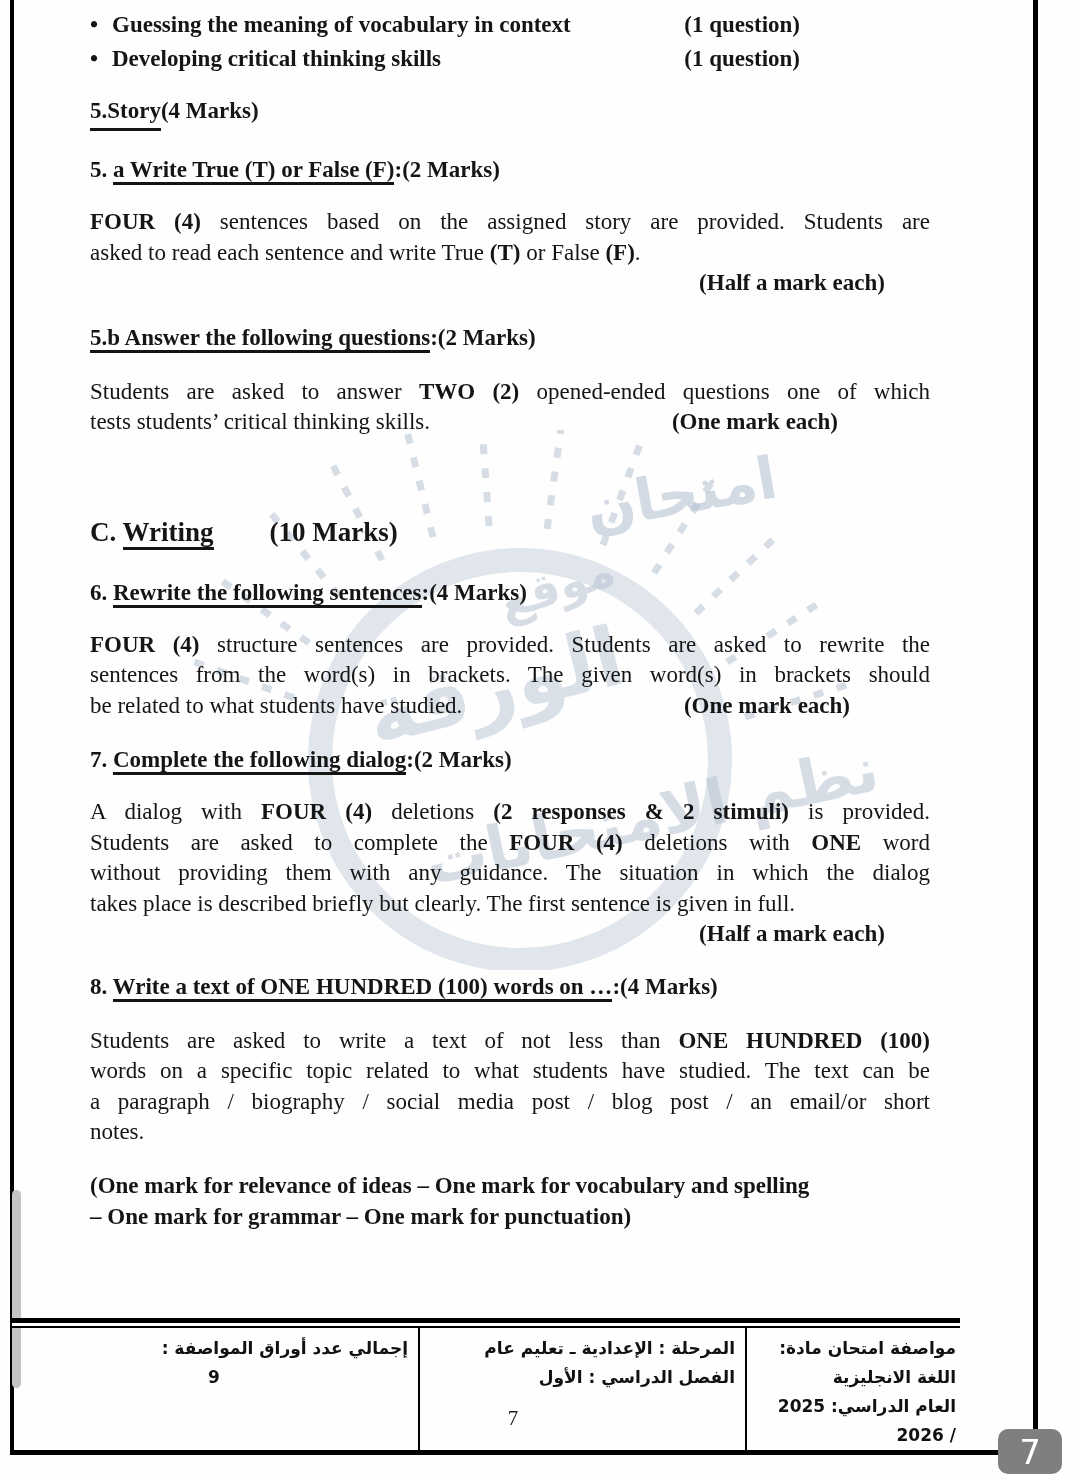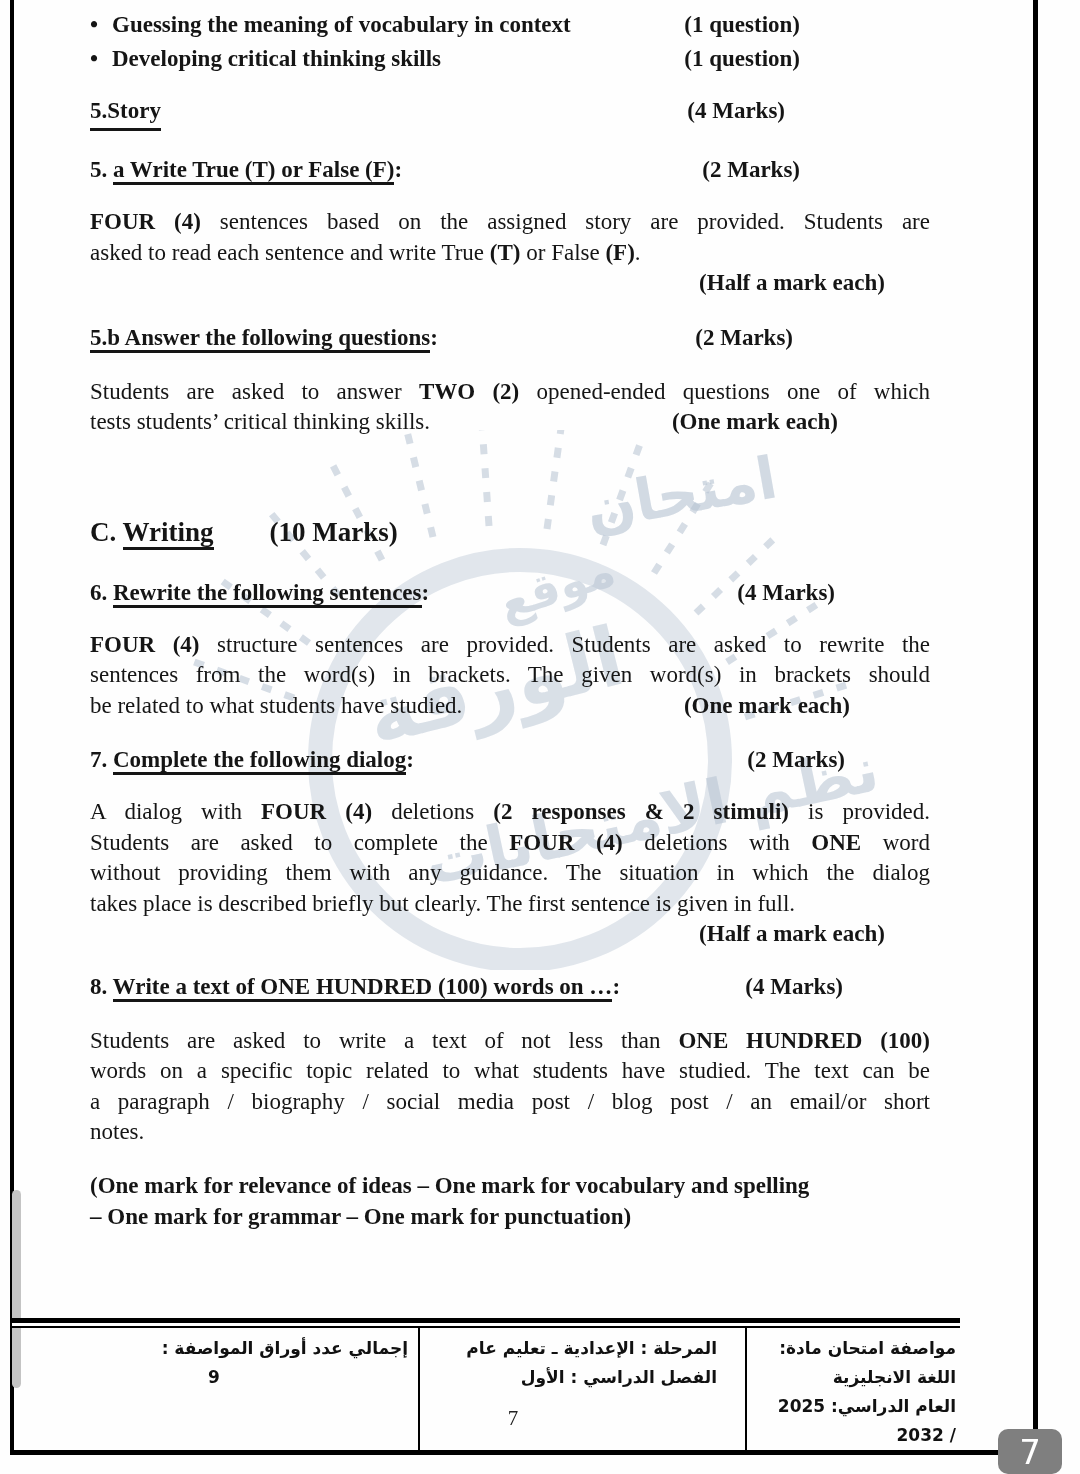--- a/index.html
+++ b/index.html
@@ -8,21 +8,21 @@
   
   .b-left{position:absolute;left:10px;top:0;width:4px;height:1453px;background:#000;}
   .b-right{position:absolute;left:1033px;top:0;width:5px;height:1432px;background:#000;}
   .b-bottom{position:absolute;left:10px;top:1450px;width:990px;height:5px;background:#000;}
   
   .scroll-thumb{position:absolute;left:12px;top:1190px;width:9px;height:198px;border-radius:5px;background:#c4c4c4;}
   
   .wm{position:absolute;left:120px;top:430px;z-index:0;pointer-events:none;}
   
   .content{position:absolute;left:90px;top:0;width:840px;z-index:1;}
-  .hrow{display:flex;justify-content:space-between;align-items:baseline;
+  .hrow{display:flex;justify-content:flex-start;align-items:baseline;
         font-weight:700;font-size:23px;line-height:34px;}
   .hrow .u{border-bottom:3px solid #151515;}
   .bul-row{display:flex;justify-content:space-between;font-weight:700;font-size:23px;line-height:34px;}
   .bul-left{display:flex;}
   .bullet{width:22px;}
   .writing-row{display:flex;justify-content:flex-start;gap:56px;font-weight:700;font-size:27px;line-height:40px;}
   .writing-row .u{border-bottom:3px solid #151515;}
   .para{font-size:23px;}
   .line{line-height:30.5px;}
   .jl{text-align:justify;text-align-last:justify;}
@@ -30,21 +30,21 @@
   .flexline{display:flex;justify-content:space-between;}
   b{font-weight:700;}
   .scheme{font-weight:700;font-size:23px;line-height:31px;}
   
   .footer{position:absolute;left:12px;top:1318px;width:948px;z-index:2;}
   .footer-rule{height:3px;border-top:5px solid #000;border-bottom:2px solid #000;background:#fff;}
   .ftable{display:flex;align-items:stretch;min-height:80px;
           font-family:"DejaVu Sans", sans-serif;font-weight:700;font-size:17px;color:#111;}
   .fcol{padding-top:6px;box-sizing:border-box;}
   .fcol-total{width:408px;border-right:2px solid #000;padding-left:8px;padding-right:10px;}
-  .fcol-stage{width:327px;border-right:2px solid #000;padding-right:28px;padding-left:6px;}
+  .fcol-stage{width:327px;border-right:2px solid #000;padding-right:10px;padding-left:6px;}
   .fcol-subject{flex:1;padding-right:4px;padding-left:19px;}
   .fline{direction:rtl;text-align:right;line-height:29px;}
   .fline-center{direction:rtl;text-align:center;line-height:29px;}
   .pageno{position:absolute;left:0;top:1406px;width:1026px;text-align:center;
           font-size:21px;color:#222;z-index:2;font-family:"Liberation Serif", serif;}
   .badge{position:absolute;left:998px;top:1429px;width:64px;height:45px;border-radius:10px;
          background:#7f7f7f;color:#fff;z-index:3;display:flex;align-items:center;justify-content:center;
          font-family:"DejaVu Sans", sans-serif;font-size:34px;}
 </style>
 </head>
@@ -184,21 +184,21 @@
       <div class="fcol fcol-total">
         <div class="fline">إجمالي عدد أوراق المواصفة :</div>
         <div class="fline-center">9</div>
       </div>
       <div class="fcol fcol-stage">
         <div class="fline">المرحلة :  الإعدادية ـ تعليم عام</div>
         <div class="fline">الفصل الدراسي : الأول</div>
       </div>
       <div class="fcol fcol-subject">
         <div class="fline">مواصفة امتحان مادة: اللغة الانجليزية</div>
-        <div class="fline">العام الدراسي:  2025 / 2032</div>
+        <div class="fline">العام الدراسي:  2025 / 2026</div>
       </div>
     </div>
   </div>
 
   <div class="pageno">7</div>
 
   <div class="badge">7</div>
 
 </div>
 

